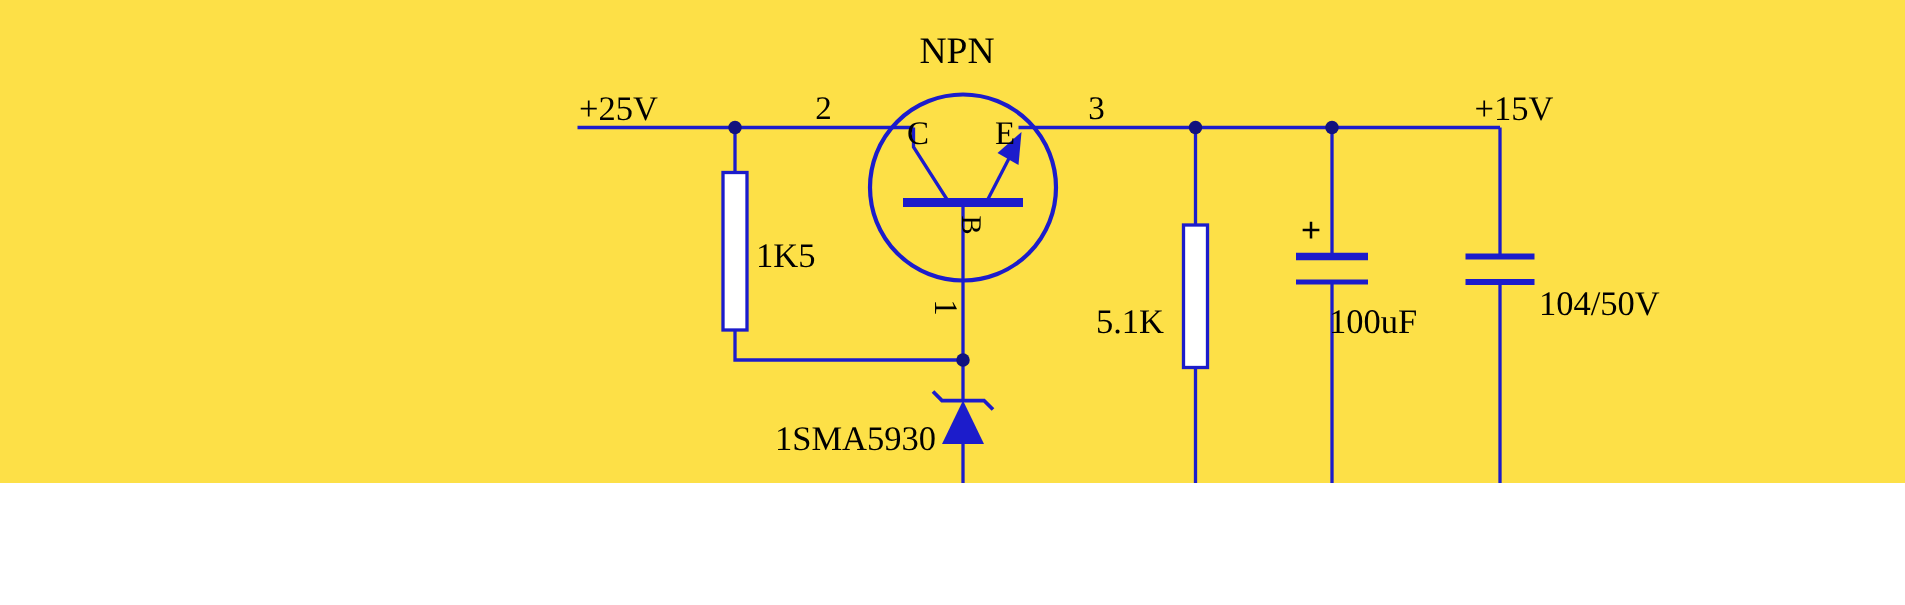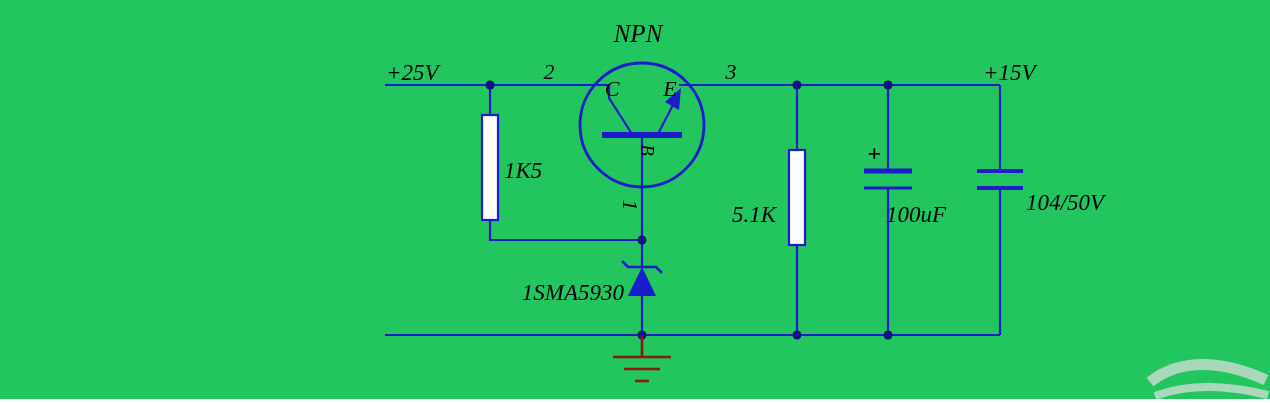--- a/index.html
+++ b/index.html
@@ -1,22 +1,21 @@
 <!DOCTYPE html>
 <html><head>
 <meta charset="utf-8">
 <style>
   html,body{margin:0;padding:0;background:#ffffff;}
   .stage{
     position:relative;
-    width:1270px;height:399px;
-    background:#22c55e;
+    width:1270px;height:322px;
+    background:#fde047;
     overflow:hidden;
     font-family:"Liberation Serif","DejaVu Serif",serif;
-    font-style:italic;
   }
   svg{position:absolute;left:0;top:0;}
   text{
     font-family:"Liberation Serif","DejaVu Serif",serif;
     fill:#000000;
   }
 </style>
 </head>
 <body>
 

